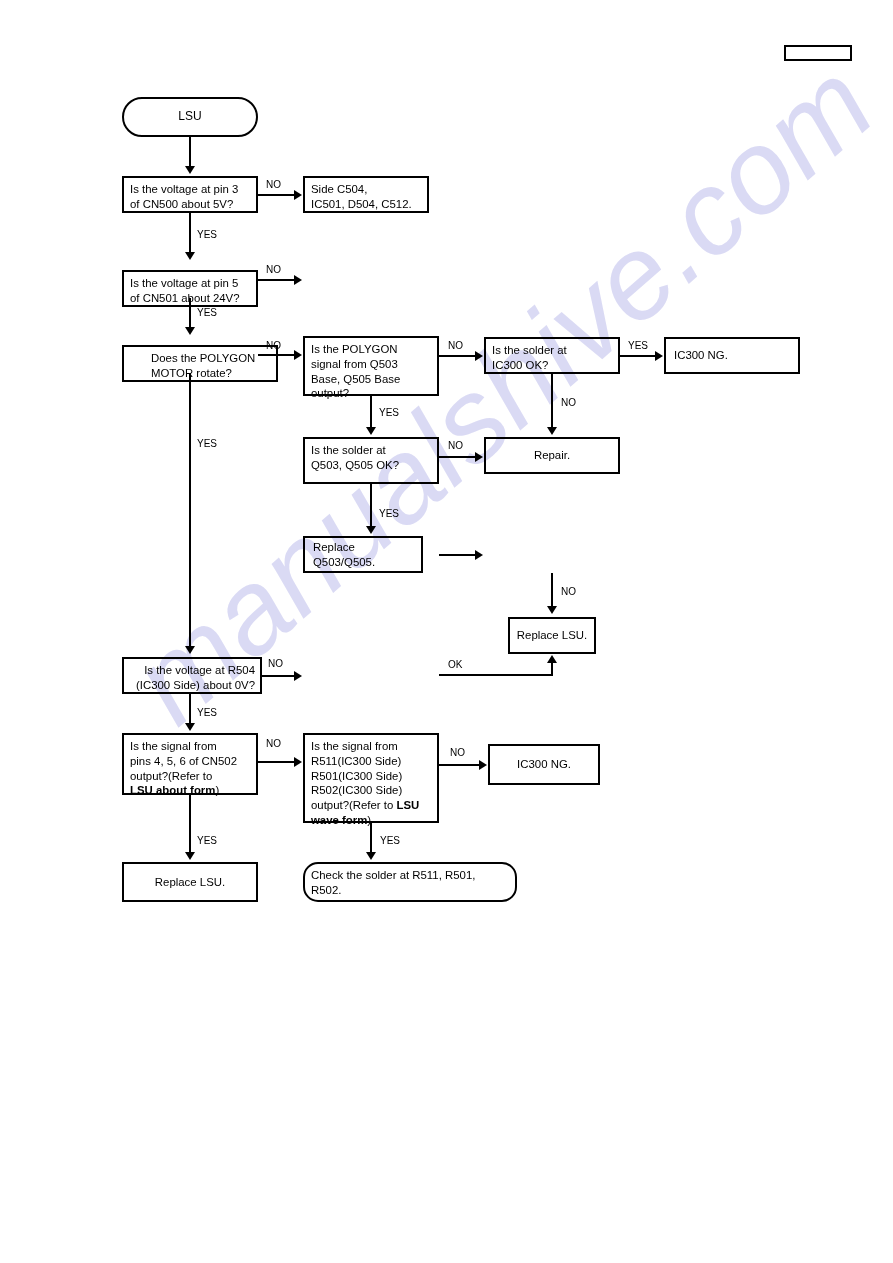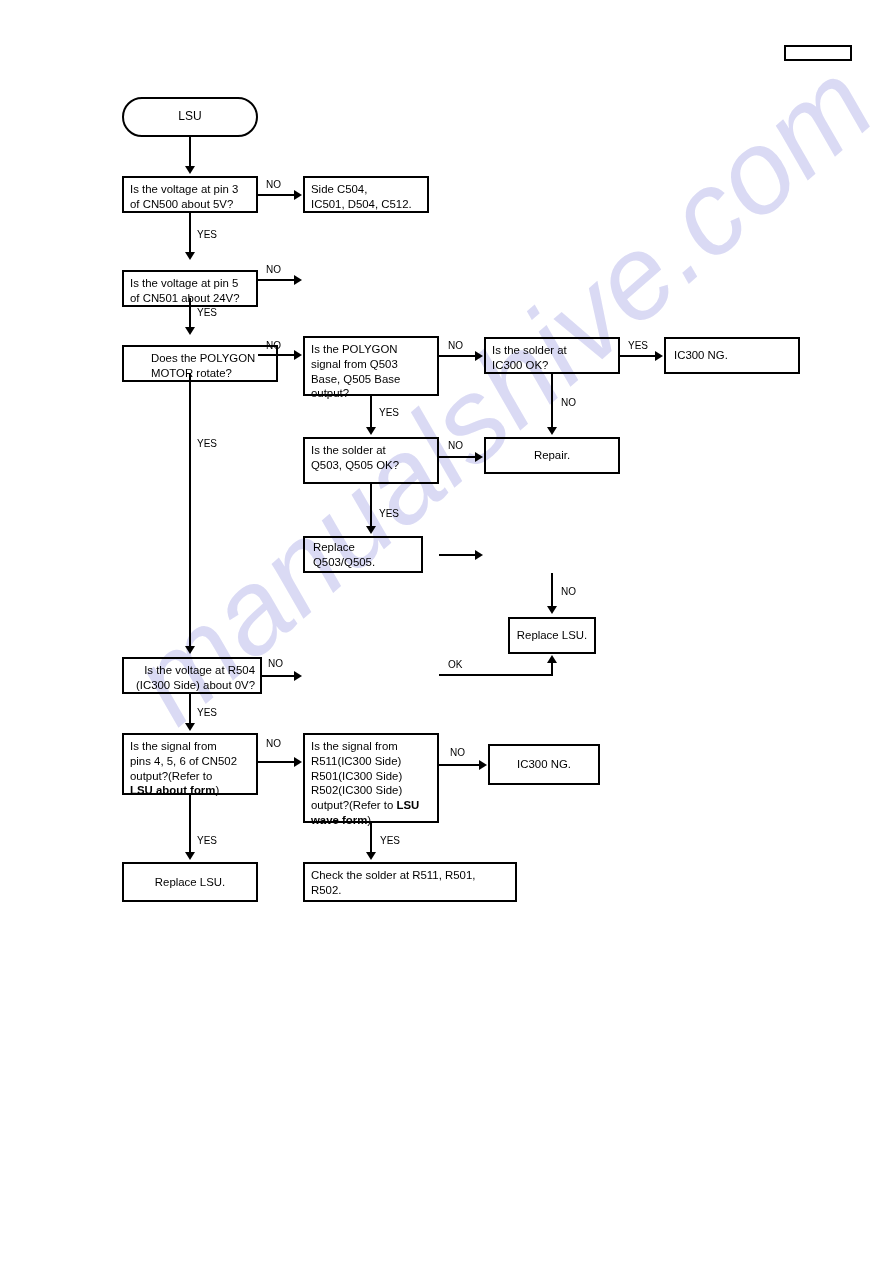--- a/index.html
+++ b/index.html
@@ -225,21 +225,21 @@
     <b>wave form</b><span>)</span>
   </div>
 
   <div class="node a" style="left:488px; top:744px; width:112px; height:41px;">
     <span class="txt">IC300 NG.</span>
   </div>
 
   <div class="node a" style="left:122px; top:862px; width:136px; height:40px;">
     <span class="txt">Replace LSU.</span>
   </div>
-  <div class="node q" style="left:303px; top:862px; width:214px; height:40px;">
+  <div class="node q" style="left:303px; top:862px; width:214px; height:40px;border-radius:15px;">
     <span class="txt">Check the solder at R511, R501,
 R502.</span>
   </div>
 
   <div class="ln v" style="left:189px; top:137px; height:31px;"></div>
   <div class="arw down" style="left:185px; top:166px;"></div>
 
   <div class="ln h" style="left:258px; top:194px; width:37px;"></div>
   <div class="arw right" style="left:294px; top:190px;"></div>
   <div class="elabel" style="left:266px; top:180px;">NO</div>

